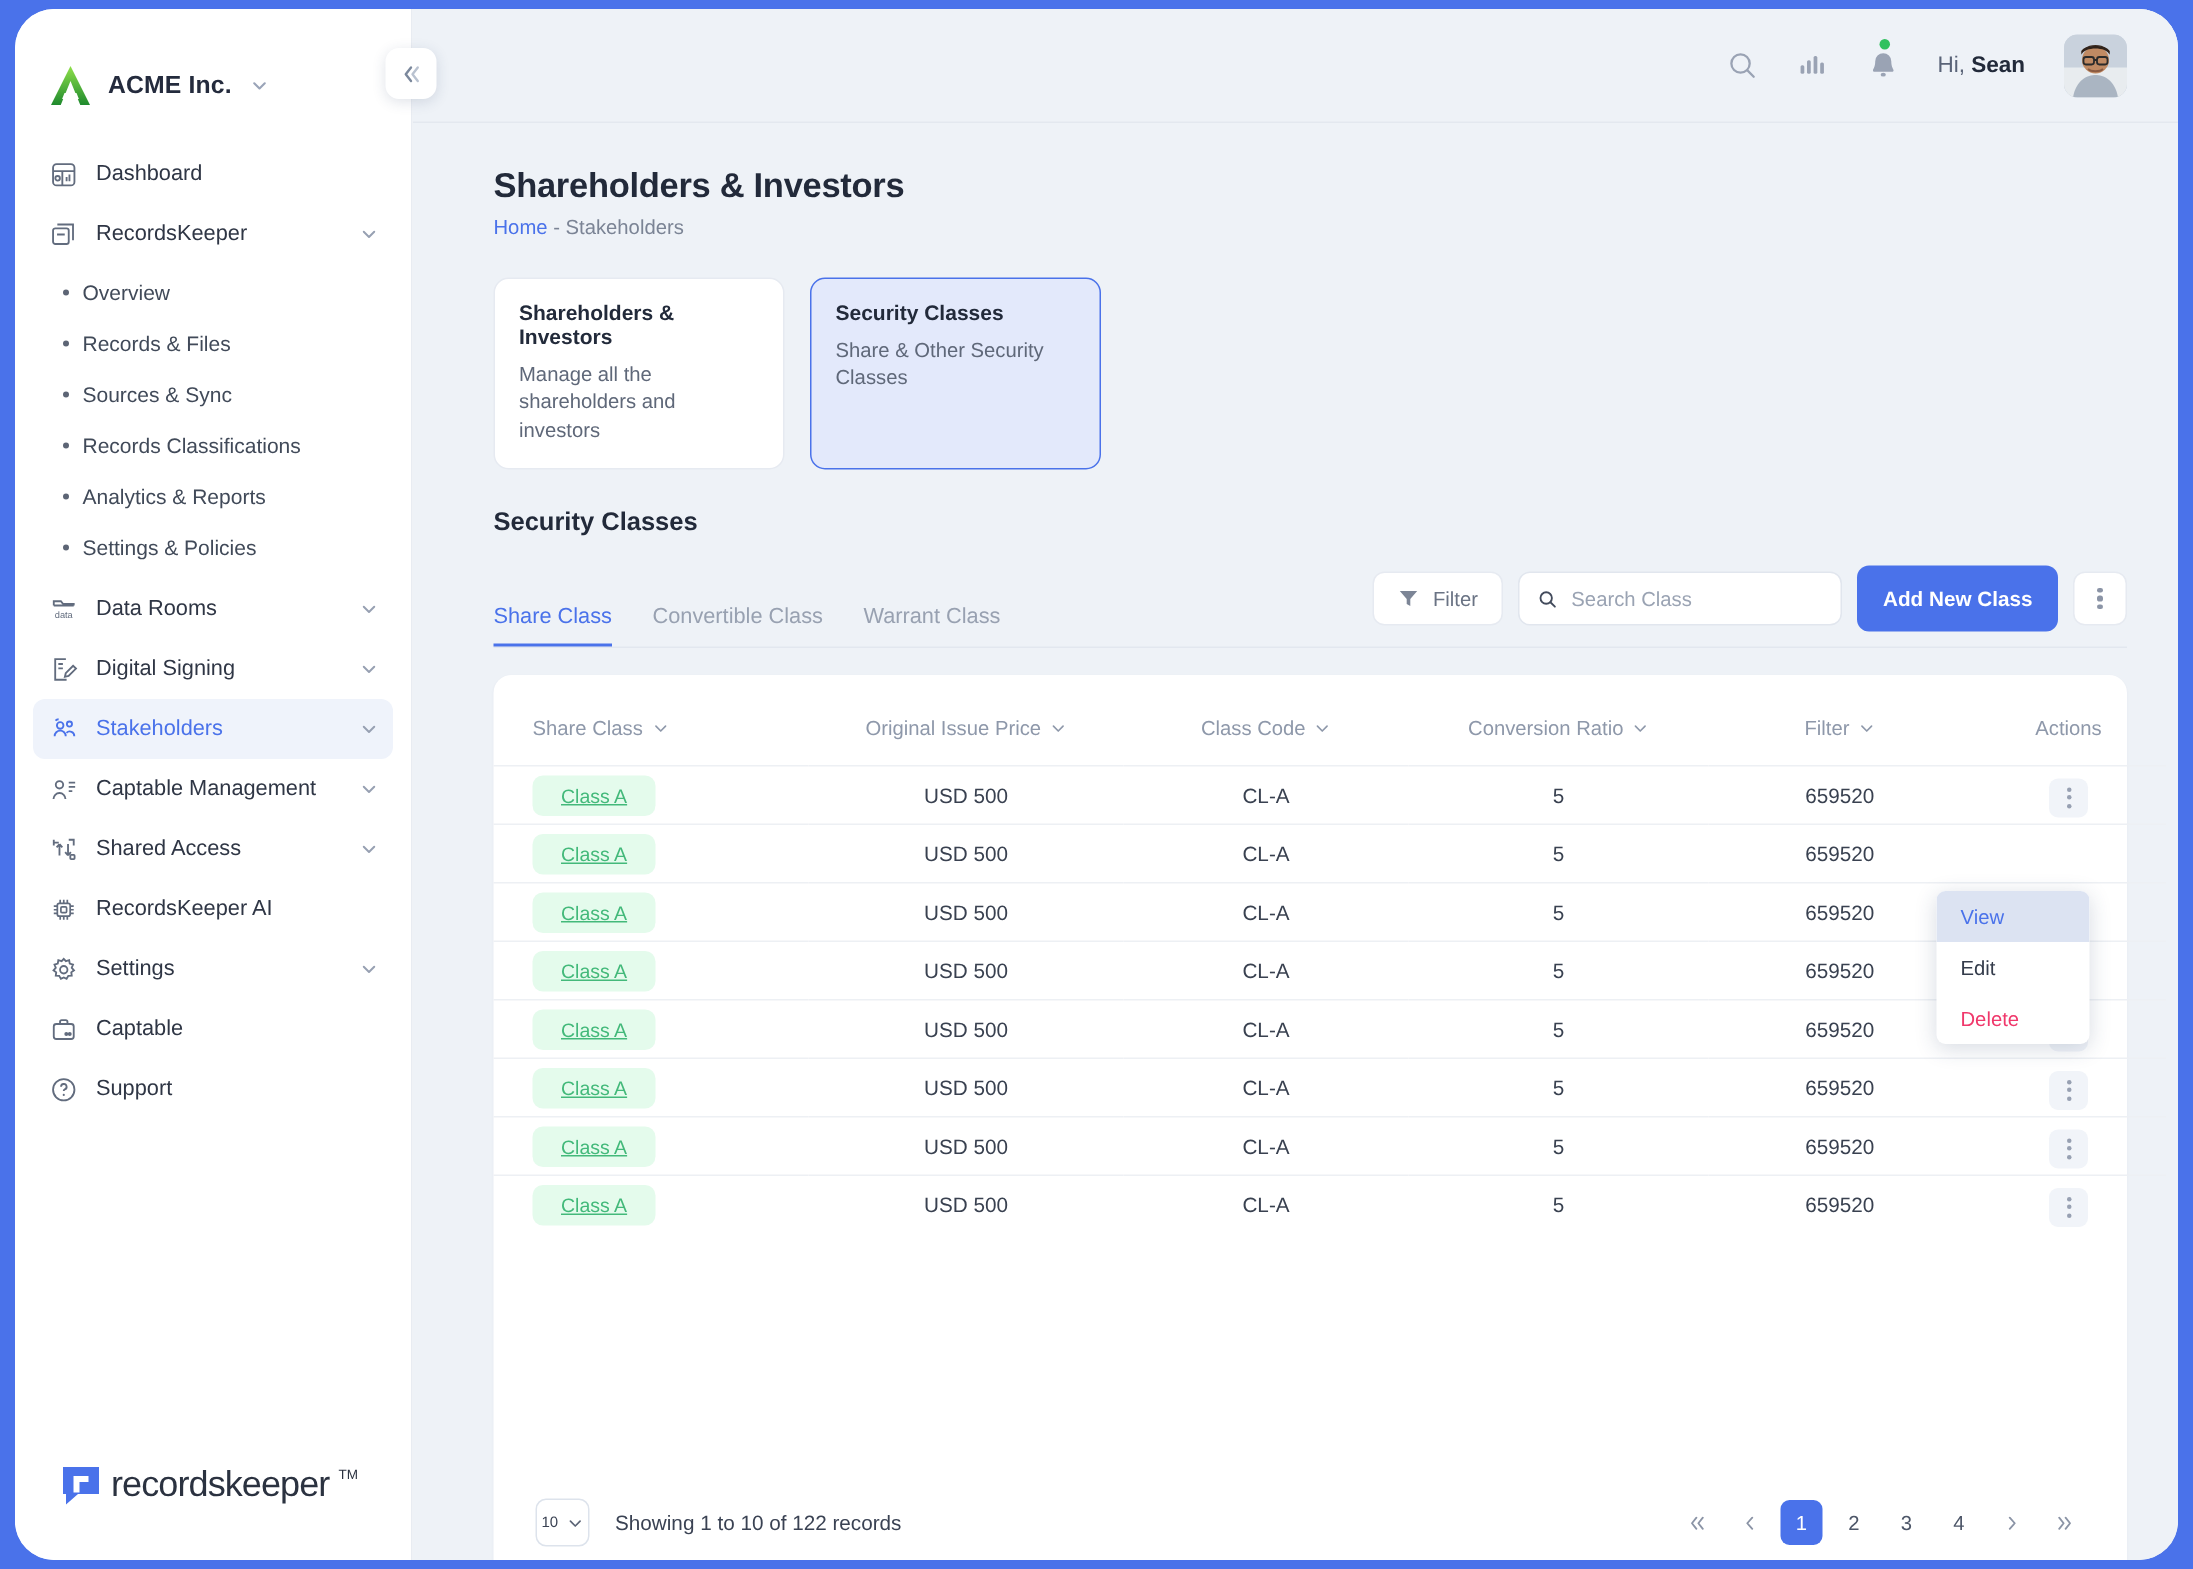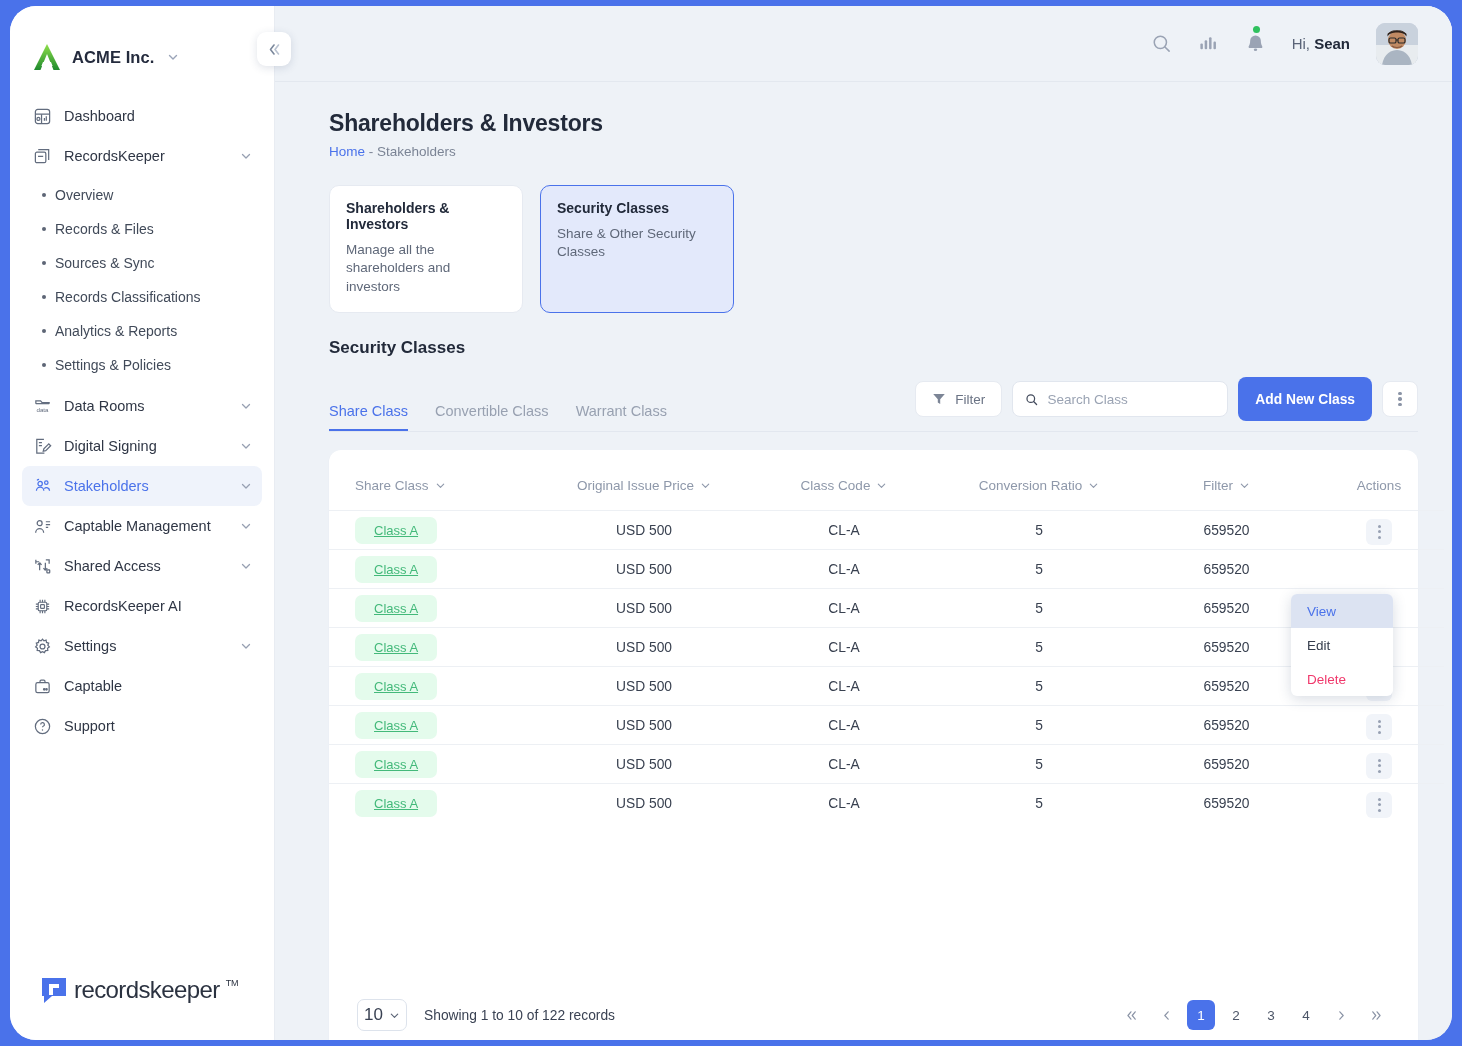--- a/index.html
+++ b/index.html
@@ -176,23 +176,23 @@
   .menu-item { height: 34px; display: flex; align-items: center; padding-left: 16px; font-size: 13.5px; color: #343c4b; cursor: pointer; }
   .menu-item.hl { background: #dce3f2; color: #4a72ea; }
   .menu-item.danger { color: #f0386b; }
 
   .tfoot {
     margin-top: auto; display: flex; align-items: center;
     padding: 0 28px 28px 28px; justify-content: space-between;
   }
   .tfoot-left { display: flex; align-items: center; gap: 17px; }
   .pagesize {
-    width: 50px; height: 32px; border: 1px solid #dde3ec; border-radius: 7px;
+    width: 36px; height: 32px; border: 1px solid #dde3ec; border-radius: 7px;
     display: flex; align-items: center; justify-content: center; gap: 6px;
-    font-size: 17px; color: #3a4253; cursor: pointer; background: #fff;
+    font-size: 10px; color: #3a4253; cursor: pointer; background: #fff;
   }
   .showing { font-size: 13.8px; color: #3a4253; }
   .pager { display: flex; align-items: center; gap: 7px; }
   .pg {
     min-width: 28px; height: 30px; border-radius: 6px;
     display: flex; align-items: center; justify-content: center;
     font-size: 13.5px; color: #4d5668; cursor: pointer; padding: 0 6px;
   }
   .pg.cur { background: #4a72ea; color: #fff; font-weight: normal; }
   .pg.arrow { color: #8b94a6; }

